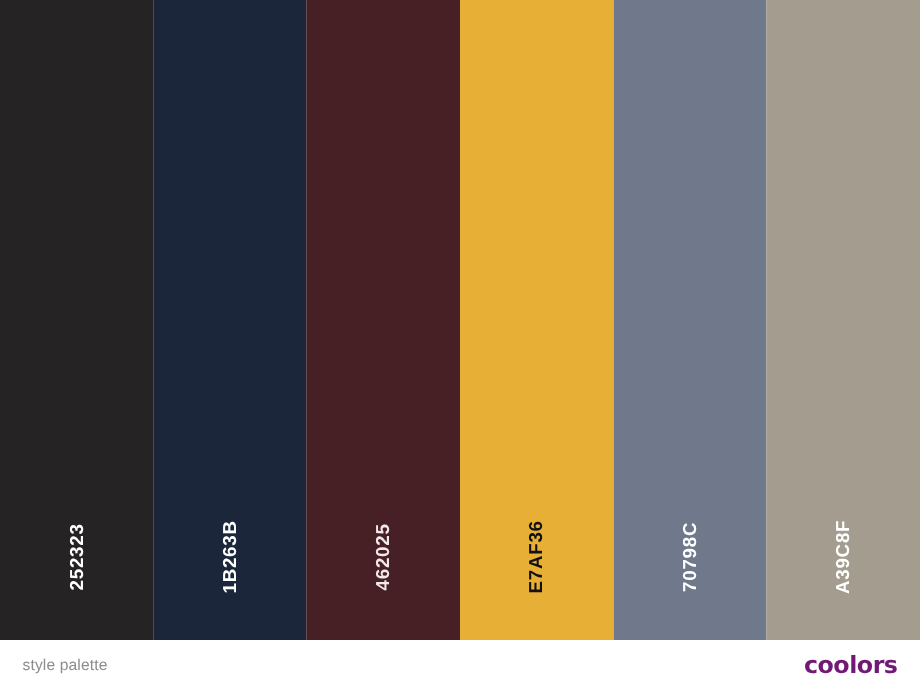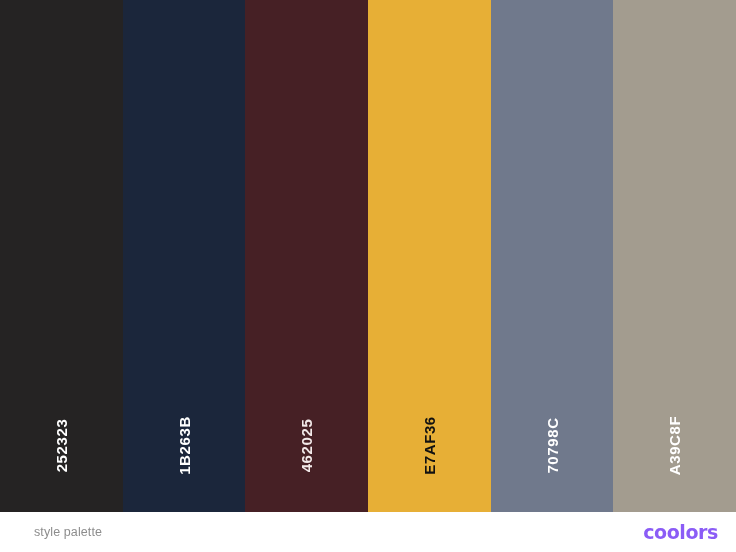--- a/index.html
+++ b/index.html
@@ -56,21 +56,20 @@
     line-height: 1;
   }
   .footer-bar {
     flex: 1 1 auto;
     background: #ffffff;
     display: flex;
     align-items: center;
     justify-content: space-between;
     padding: 0 18px;
     box-sizing: border-box;
-    margin-left: 16px;
   }
   .footer-title {
     font-family: "Liberation Sans", sans-serif;
     font-size: 12.5px;
     color: #8d8d8d;
     letter-spacing: 0.1px;
   }
   .brand-logo {
     font-family: "DejaVu Sans", sans-serif;
     font-size: 19px;
@@ -120,16 +119,16 @@
     <div class="swatch" style="background:#a39c8f;">
       <div class="swatch-label-wrap">
         <span class="swatch-label" style="color:#ffffff;">A39C8F</span>
       </div>
     </div>
 
   </div>
 
   <div class="footer-bar">
     <span class="footer-title" style="color: rgb(141, 141, 141);">style palette</span>
-    <span class="brand-logo" style="color: #8b5cf6;">coolors</span>
+    <span class="brand-logo" style="color: #701a75;">coolors</span>
   </div>
 
 </div>
 
 </body></html>

